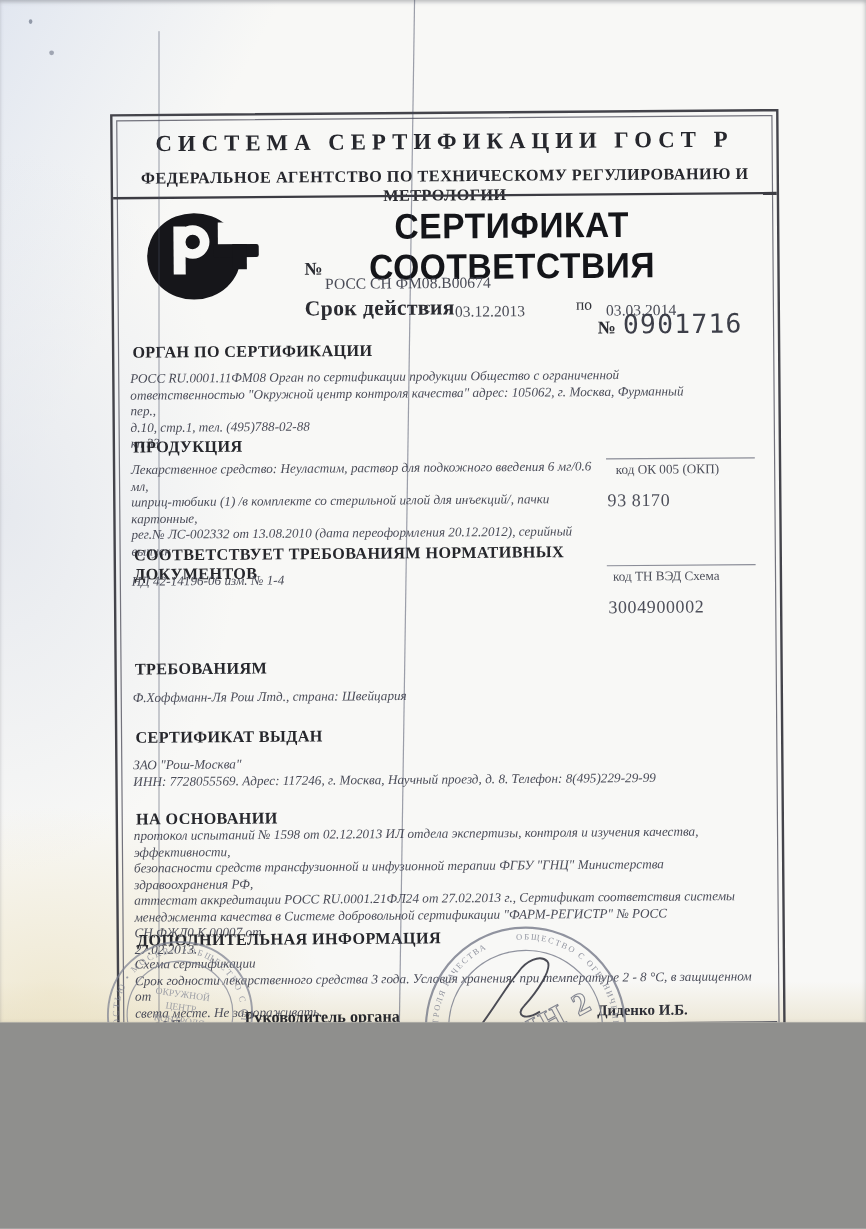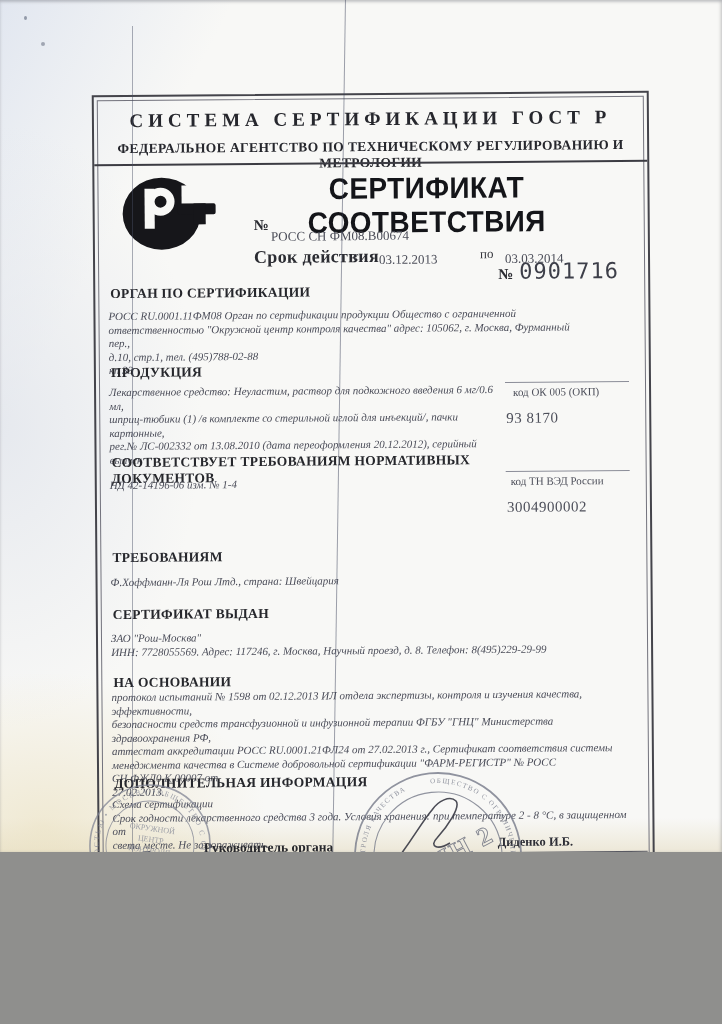--- a/index.html
+++ b/index.html
@@ -108,21 +108,21 @@
       <div>шприц-тюбики (1) /в комплекте со стерильной иглой для инъекций/, пачки картонные,</div>
       <div>рег.№ ЛС-002332 от 13.08.2010 (дата переоформления 20.12.2012),  серийный выпуск</div>
     </div>
     <div class="abs code-line" style="left:409px;top:288px;"></div>
     <div class="abs code-lbl" style="left:417px;top:292px;">код ОК 005 (ОКП)</div>
     <div class="abs code-val" style="left:410px;top:316px;">93 8170</div>
 
     <div class="abs lbl" style="left:15px;top:358px;width:400px;">СООТВЕТСТВУЕТ ТРЕБОВАНИЯМ НОРМАТИВНЫХ ДОКУМЕНТОВ</div>
     <div class="abs body-it" style="left:13px;top:382px;text-align:center;">НД 42-14196-06 изм. № 1-4</div>
     <div class="abs code-line" style="left:409px;top:377px;"></div>
-    <div class="abs code-lbl" style="left:414px;top:381px;">код ТН ВЭД России</div>
+    <div class="abs code-lbl" style="left:414px;top:381px;">код ТН ВЭД Схема</div>
     <div class="abs code-val" style="left:410px;top:405px;">3004900002</div>
 
     <div class="abs lbl" style="left:15px;top:453px;">ТРЕБОВАНИЯМ</div>
     <div class="abs body-it" style="left:13px;top:479px;">Ф.Хоффманн-Ля Рош Лтд., страна: Швейцария</div>
 
     <div class="abs lbl" style="left:15px;top:510px;">СЕРТИФИКАТ ВЫДАН</div>
     <div class="abs body-it" style="left:13px;top:535px;width:500px;">
       <div>ЗАО "Рош-Москва"</div>
       <div>ИНН: 7728055569. Адрес: 117246, г. Москва, Научный проезд, д. 8. Телефон: 8(495)229-29-99</div>
     </div>

